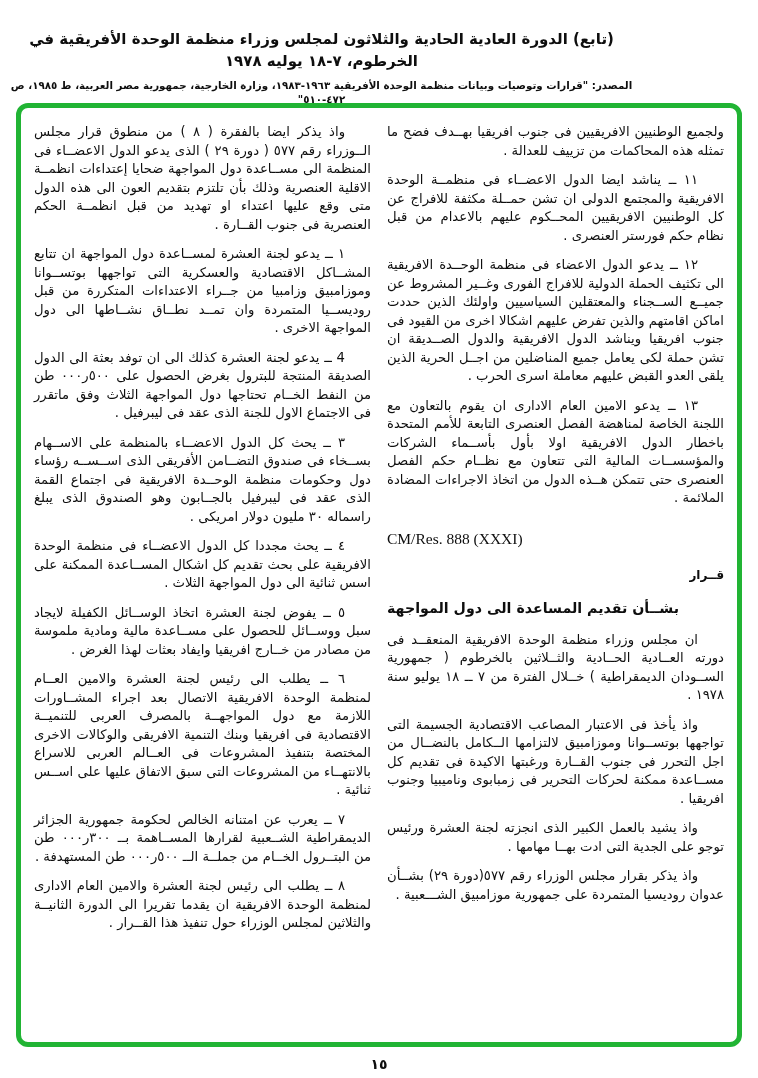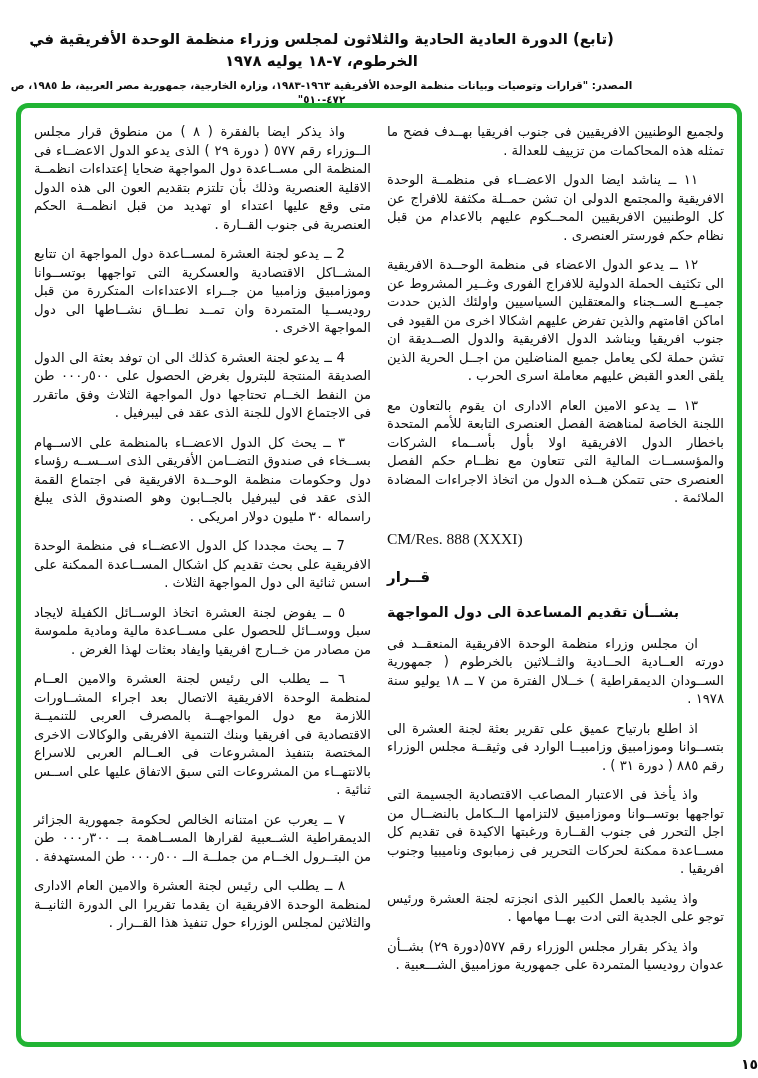--- a/index.html
+++ b/index.html
@@ -36,30 +36,30 @@
     margin:0 0 11px 0;
   }
   p.body.no-indent{text-indent:0;}
   .latin-ref{
     direction:ltr;text-align:left;
     font-family:"Liberation Serif",serif;
     font-size:15.5px;font-weight:normal;
     margin:22px 0 20px 0;
   }
   .res-heading{
-    text-align:left;font-size:15px;font-weight:bold;
+    text-align:right;font-size:12px;font-weight:bold;
     margin:0 0 18px 0;letter-spacing:1px;
   }
   .res-subject{
     text-align:left;font-size:14.2px;font-weight:bold;
     margin:0 0 15px 0;
   }
   .page-footer{
     position:absolute;left:0;bottom:6px;width:758px;
-    text-align:right;font-size:14px;font-weight:bold;
+    text-align:center;font-size:14px;font-weight:bold;
   }
 </style>
 </head>
 <body>
 
 <div>
 
   <header class="page-header">
     <div class="header-line1">(تابع) الدورة العادية الحادية والثلاثون لمجلس وزراء منظمة الوحدة الأفريقية في الخرطوم، ٧-١٨ يوليه ١٩٧٨</div>
     <div class="header-line2">المصدر: "قرارات وتوصيات وبيانات منظمة الوحدة الأفريقية ١٩٦٣-١٩٨٣، وزارة الخارجية، جمهورية مصر العربية، ط ١٩٨٥، ص ٤٧٢-٥١٠"</div>
@@ -69,32 +69,31 @@
 
     <div class="col">
       <p class="body no-indent">ولجميع الوطنيين الافريقيين فى جنوب افريقيا بهــدف فضح ما تمثله هذه المحاكمات من تزييف للعدالة .</p>
       <p class="body">١١ ــ يناشد ايضا الدول الاعضــاء فى منظمــة الوحدة الافريقية والمجتمع الدولى ان تشن حمــلة مكثفة للافراج عن كل الوطنيين الافريقيين المحــكوم عليهم بالاعدام من قبل نظام حكم فورستر العنصرى .</p>
       <p class="body">١٢ ــ يدعو الدول الاعضاء فى منظمة الوحــدة الافريقية الى تكثيف الحملة الدولية للافراج الفورى وغــير المشروط عن جميــع الســجناء والمعتقلين السياسيين واولئك الذين حددت اماكن اقامتهم والذين تفرض عليهم اشكالا اخرى من القيود فى جنوب افريقيا ويناشد الدول الافريقية والدول الصــديقة ان تشن حملة لكى يعامل جميع المناضلين من اجــل الحرية الذين يلقى العدو القبض عليهم معاملة اسرى الحرب .</p>
       <p class="body">١٣ ــ يدعو الامين العام الادارى ان يقوم بالتعاون مع اللجنة الخاصة لمناهضة الفصل العنصرى التابعة للأمم المتحدة باخطار الدول الافريقية اولا بأول بأســماء الشركات والمؤسســات المالية التى تتعاون مع نظــام حكم الفصل العنصرى حتى تتمكن هــذه الدول من اتخاذ الاجراءات المضادة الملائمة .</p>
       <p class="latin-ref">CM/Res. 888 (XXXI)</p>
       <h3 class="res-heading">قــرار</h3>
       <h4 class="res-subject">بشــأن تقديم المساعدة الى دول المواجهة</h4>
       <p class="body">ان مجلس وزراء منظمة الوحدة الافريقية المنعقــد فى دورته العــادية الحــادية والثــلاثين بالخرطوم ( جمهورية الســودان الديمقراطية ) خــلال الفترة من ٧ ــ ١٨ يوليو سنة ١٩٧٨ .</p>
-      <p class="body">اذ اطلع بارتياح عميق على تقرير بعثة لجنة العشرة الى بتســوانا وموزامبيق وزامبيــا الوارد فى وثيقــة مجلس الوزراء رقم ٨٨٥ ( دورة ٣١ ) .</p>
       <p class="body">واذ يأخذ فى الاعتبار المصاعب الاقتصادية الجسيمة التى تواجهها بوتســوانا وموزامبيق لالتزامها الــكامل بالنضــال من اجل التحرر فى جنوب القــارة ورغبتها الاكيدة فى تقديم كل مســاعدة ممكنة لحركات التحرير فى زمبابوى وناميبيا وجنوب افريقيا .</p>
       <p class="body">واذ يشيد بالعمل الكبير الذى انجزته لجنة العشرة ورئيس توجو على الجدية التى ادت بهــا مهامها .</p>
       <p class="body">واذ يذكر بقرار مجلس الوزراء رقم ٥٧٧(دورة ٢٩) بشــأن عدوان روديسيا المتمردة على جمهورية موزامبيق الشـــعبية .</p>
     </div>
 
     <div class="col">
       <p class="body">واذ يذكر ايضا بالفقرة ( ٨ ) من منطوق قرار مجلس الــوزراء رقم ٥٧٧ ( دورة ٢٩ ) الذى يدعو الدول الاعضــاء فى المنظمة الى مســاعدة دول المواجهة ضحايا إعتداءات انظمــة الاقلية العنصرية وذلك بأن تلتزم بتقديم العون الى هذه الدول متى وقع عليها اعتداء او تهديد من قبل انظمــة الحكم العنصرية فى جنوب القــارة .</p>
-      <p class="body">2 ــ يدعو لجنة العشرة لمســاعدة دول المواجهة ان تتابع المشــاكل الاقتصادية والعسكرية التى تواجهها بوتســوانا وموزامبيق وزامبيا من جــراء الاعتداءات المتكررة من قبل روديســيا المتمردة وان تمــد نطــاق نشــاطها الى دول المواجهة الاخرى .</p>
+      <p class="body">١ ــ يدعو لجنة العشرة لمســاعدة دول المواجهة ان تتابع المشــاكل الاقتصادية والعسكرية التى تواجهها بوتســوانا وموزامبيق وزامبيا من جــراء الاعتداءات المتكررة من قبل روديســيا المتمردة وان تمــد نطــاق نشــاطها الى دول المواجهة الاخرى .</p>
       <p class="body">4 ــ يدعو لجنة العشرة كذلك الى ان توفد بعثة الى الدول الصديقة المنتجة للبترول بغرض الحصول على ٥٠٠ر٠٠٠ طن من النفط الخــام تحتاجها دول المواجهة الثلاث وفق ماتقرر فى الاجتماع الاول للجنة الذى عقد فى ليبرفيل .</p>
       <p class="body">٣ ــ يحث كل الدول الاعضــاء بالمنظمة على الاســهام بســخاء فى صندوق التضــامن الأفريقى الذى اســســه رؤساء دول وحكومات منظمة الوحــدة الافريقية فى اجتماع القمة الذى عقد فى ليبرفيل بالجــابون وهو الصندوق الذى يبلغ راسماله ٣٠ مليون دولار امريكى .</p>
-      <p class="body">7 ــ يحث مجددا كل الدول الاعضــاء فى منظمة الوحدة الافريقية على بحث تقديم كل اشكال المســاعدة الممكنة على اسس ثنائية الى دول المواجهة الثلاث .</p>
+      <p class="body">٤ ــ يحث مجددا كل الدول الاعضــاء فى منظمة الوحدة الافريقية على بحث تقديم كل اشكال المســاعدة الممكنة على اسس ثنائية الى دول المواجهة الثلاث .</p>
       <p class="body">٥ ــ يفوض لجنة العشرة اتخاذ الوســائل الكفيلة لايجاد سبل ووســائل للحصول على مســاعدة مالية ومادية ملموسة من مصادر من خــارج افريقيا وايفاد بعثات لهذا الغرض .</p>
       <p class="body">٦ ــ يطلب الى رئيس لجنة العشرة والامين العــام لمنظمة الوحدة الافريقية الاتصال بعد اجراء المشــاورات اللازمة مع دول المواجهــة بالمصرف العربى للتنميــة الاقتصادية فى افريقيا وبنك التنمية الافريقى والوكالات الاخرى المختصة بتنفيذ المشروعات فى العــالم العربى للاسراع بالانتهــاء من المشروعات التى سبق الاتفاق عليها على اســس ثنائية .</p>
       <p class="body">٧ ــ يعرب عن امتنانه الخالص لحكومة جمهورية الجزائر الديمقراطية الشــعبية لقرارها المســاهمة بــ ٣٠٠ر٠٠٠ طن من البتــرول الخــام من جملــة الــ ٥٠٠ر٠٠٠ طن المستهدفة .</p>
       <p class="body">٨ ــ يطلب الى رئيس لجنة العشرة والامين العام الادارى لمنظمة الوحدة الافريقية ان يقدما تقريرا الى الدورة الثانيــة والثلاثين لمجلس الوزراء حول تنفيذ هذا القــرار .</p>
     </div>
 
   </div>
 
   <footer class="page-footer">
     <span>١٥</span>

